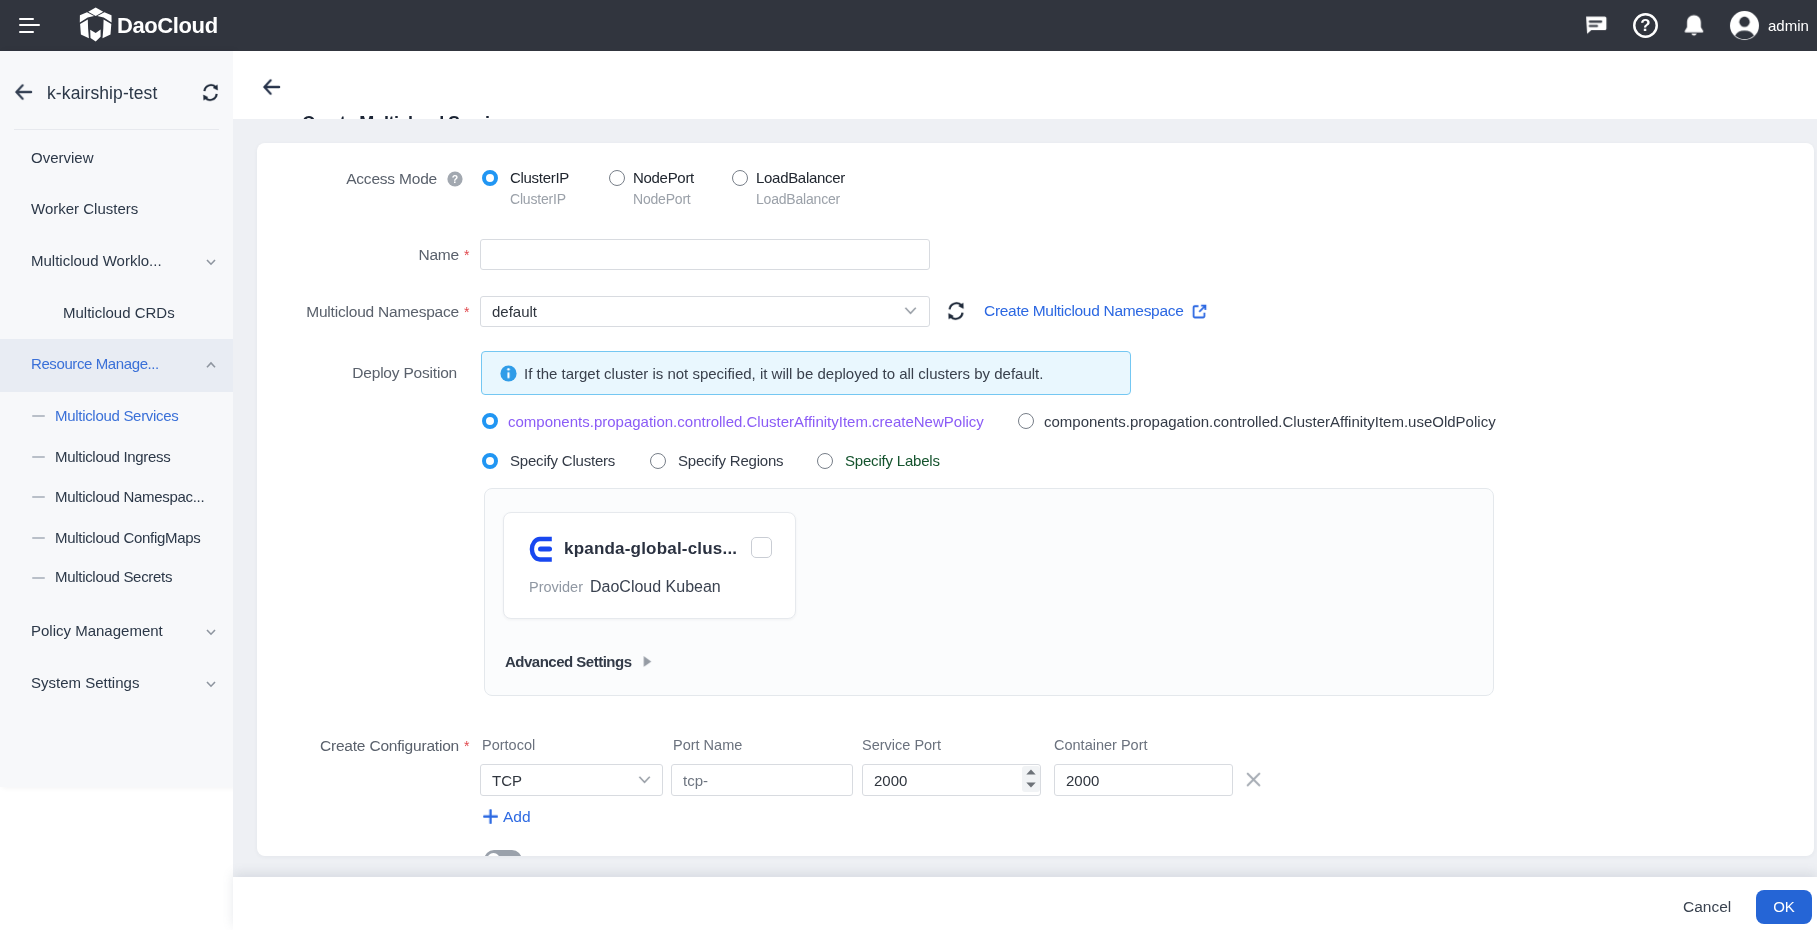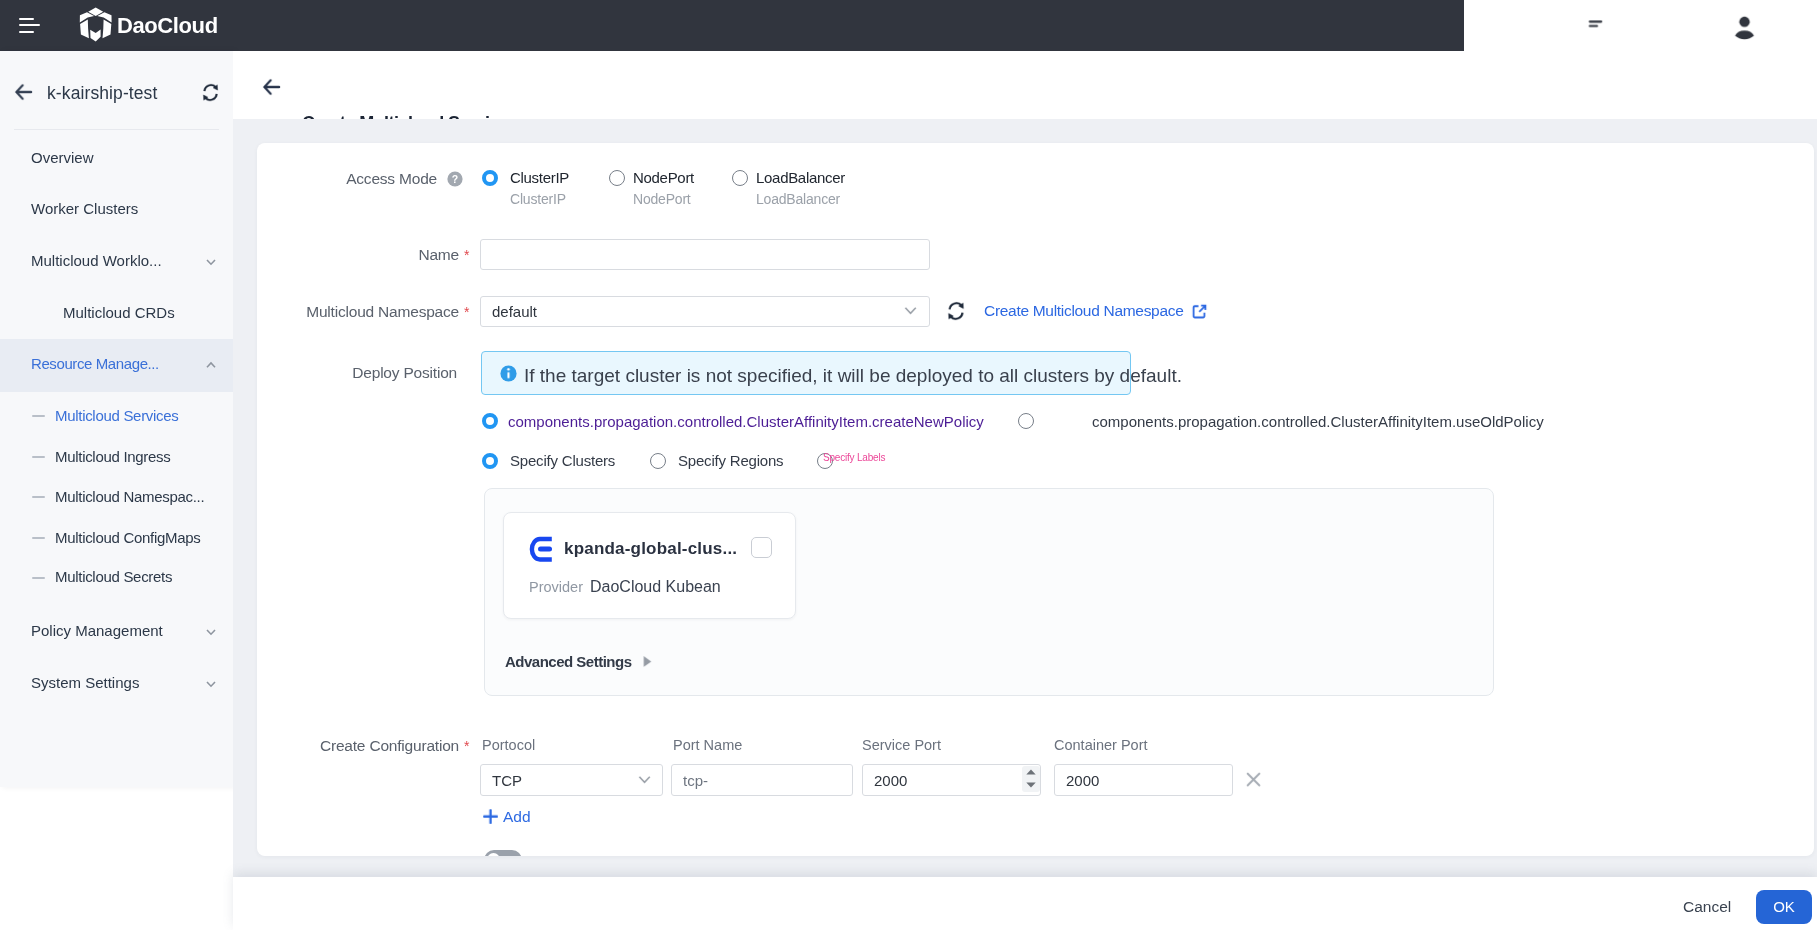--- a/index.html
+++ b/index.html
@@ -1,19 +1,19 @@
 <!DOCTYPE html>
 <html><head>
 <meta charset="utf-8">
 <style>
 * { margin:0; padding:0; box-sizing:border-box; will-change:transform; }
 html,body { width:1817px; height:930px; overflow:hidden; font-family:"Liberation Sans", sans-serif; background:#fff; }
 .abs { position:absolute; }
 
-#navbar { position:absolute; left:0; top:0; width:1464px; height:51px; background:#31353e; transform:translateZ(0); }
+#navbar { position:absolute; left:0; top:0; width:1817px; height:51px; background:#31353e; transform:translateZ(0); }
 .hline { position:absolute; height:2.4px; background:#fff; border-radius:1.2px; }
 #dao-text { position:absolute; left:117px; top:0; height:51px; line-height:51px; color:#fff; font-size:22px; font-weight:bold; letter-spacing:-0.4px; }
 #admin-text { position:absolute; left:1768px; top:0; height:51px; line-height:51px; color:#fff; font-size:15px; }
 
 #sidebar { position:absolute; left:0; top:51px; width:233px; height:736px; background:#f7f8fa; box-shadow:3px 0 6px rgba(25,30,40,0.07); }
 #side-title { position:absolute; left:47px; top:32px; font-size:17.5px; font-weight:500; color:#2c3848; letter-spacing:0.1px;}
 #side-divider { position:absolute; left:14px; top:78px; width:205px; height:1px; background:#e7e9ee; }
 .mitem { position:absolute; left:31px; font-size:15px; color:#2c3848; letter-spacing:0px; }
 .msub { position:absolute; left:55px; font-size:15px; color:#2c3848; letter-spacing:-0.3px; }
 .dash { position:absolute; left:32px; width:13px; height:2px; background:#b9bfc8; border-radius:1px; }
@@ -175,33 +175,33 @@
   <path d="M9.5 2.4 H13.6 V6.5 M13.2 2.8 L7.8 8.2" fill="none" stroke="#2c68e2" stroke-width="1.7"></path>
 </svg>
 
 <div class="flabel" style="left:277px; top:364px; width:180px;">Deploy Position</div>
 <div class="abs" style="left:481px; top:351px; width:650px; height:44px; background:#e9f7fe; border:1px solid #74c7f2; border-radius:4px;"></div>
 <svg class="abs" style="left:500px; top:365px;" width="17" height="17" viewBox="0 0 16 16">
   <circle cx="8" cy="8" r="7.6" fill="#2f9ce8"></circle>
   <rect x="7" y="6.6" width="2" height="6" rx="1" fill="#fff"></rect>
   <circle cx="8" cy="4.2" r="1.2" fill="#fff"></circle>
 </svg>
-<div class="abs" style="left:524px; top:365px; font-size:19px; color:#3a414d;">If the target cluster is not specified, it will be deployed to all clusters by default.</div>
+<div class="abs" style="left:524px; top:365px; font-size:15px; color:#3a414d;">If the target cluster is not specified, it will be deployed to all clusters by default.</div>
 
 <div class="radio on" style="left:482px; top:413px;"></div>
-<div class="abs" style="left:508px; top:413px; font-size:15px; color:#4c1d95;">components.propagation.controlled.ClusterAffinityItem.createNewPolicy</div>
+<div class="abs" style="left:508px; top:413px; font-size:15px; color:#8b5cf6;">components.propagation.controlled.ClusterAffinityItem.createNewPolicy</div>
 <div class="radio off" style="left:1018px; top:413px;"></div>
-<div class="abs" style="left:1044px; top:413px; font-size:15px; color:#343b47;margin-left:48px;">components.propagation.controlled.ClusterAffinityItem.useOldPolicy</div>
+<div class="abs" style="left:1044px; top:413px; font-size:15px; color:#343b47;">components.propagation.controlled.ClusterAffinityItem.useOldPolicy</div>
 
 <div class="radio on" style="left:482px; top:453px;"></div>
 <div class="abs" style="left:510px; top:452px; font-size:15px; color:#343b47; letter-spacing:-0.2px;">Specify Clusters</div>
 <div class="radio off" style="left:650px; top:453px;"></div>
 <div class="abs" style="left:678px; top:452px; font-size:15px; color:#343b47; letter-spacing:-0.2px;">Specify Regions</div>
 <div class="radio off" style="left:817px; top:453px;"></div>
-<div class="abs" style="left:823px; top:452px; font-size:10px; color:#ec4899; letter-spacing:-0.2px;">Specify Labels</div>
+<div class="abs" style="left:845px; top:452px; font-size:15px; color:#14532d; letter-spacing:-0.2px;">Specify Labels</div>
 
 <div class="abs" style="left:484px; top:488px; width:1010px; height:208px; background:#fbfcfd; border:1px solid #e4e8ec; border-radius:8px;"></div>
 <div class="abs" style="left:503px; top:512px; width:293px; height:107px; background:#fff; border:1px solid #e6e9ed; border-radius:8px; box-shadow:0 1px 3px rgba(30,40,60,0.05);"></div>
 <svg class="abs" style="left:527px; top:536px;" width="26" height="26" viewBox="0 0 26 26">
   <path d="M24.8 3 H12.9 A8 10.25 0 0 0 12.9 23.5 H24.8" fill="none" stroke="#1847f0" stroke-width="4.4"></path>
   <rect x="11" y="10.6" width="14" height="5" rx="2.5" fill="#1847f0"></rect>
 </svg>
 <div class="abs" style="left:564px; top:539px; font-size:17px; font-weight:bold; color:#2a3140; letter-spacing:0.2px;">kpanda-global-clus...</div>
 <div class="abs" style="left:751px; top:537px; width:21px; height:21px; border:1.5px solid #c9cdd4; border-radius:5px; background:#fff;"></div>
 <div class="abs" style="left:529px; top:579px; font-size:14.5px; color:#9098a3;text-align:center;">Provider</div>

